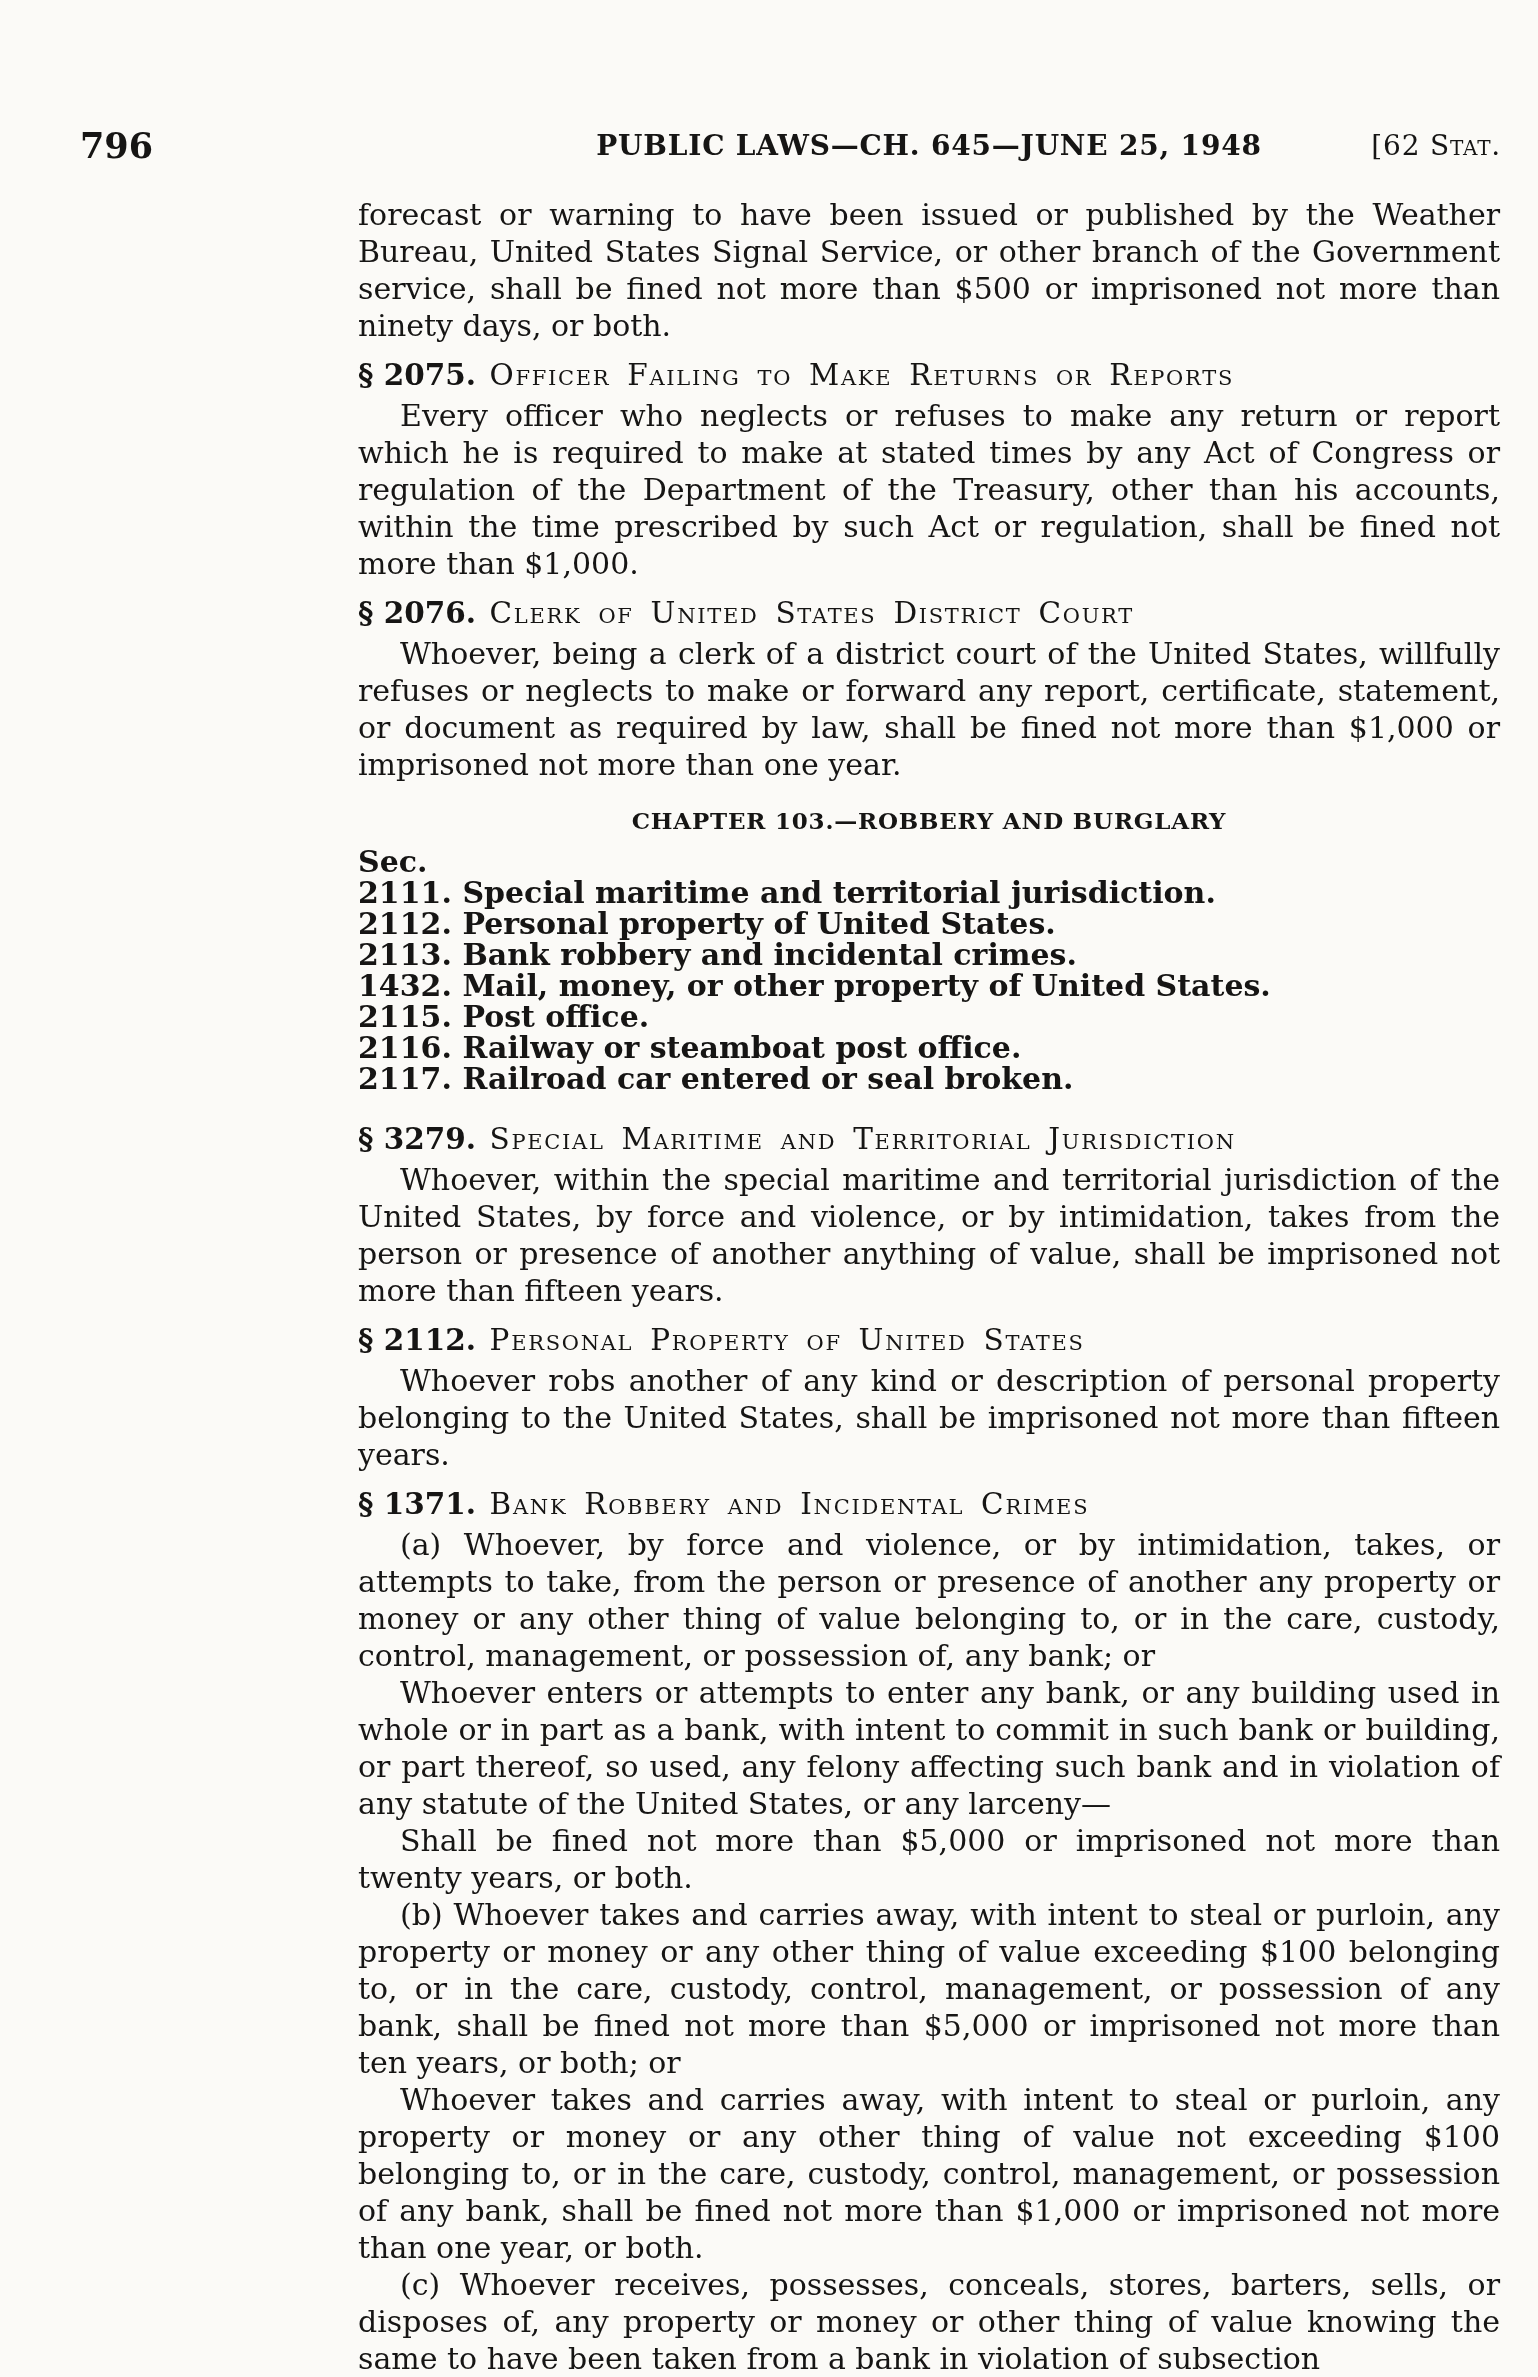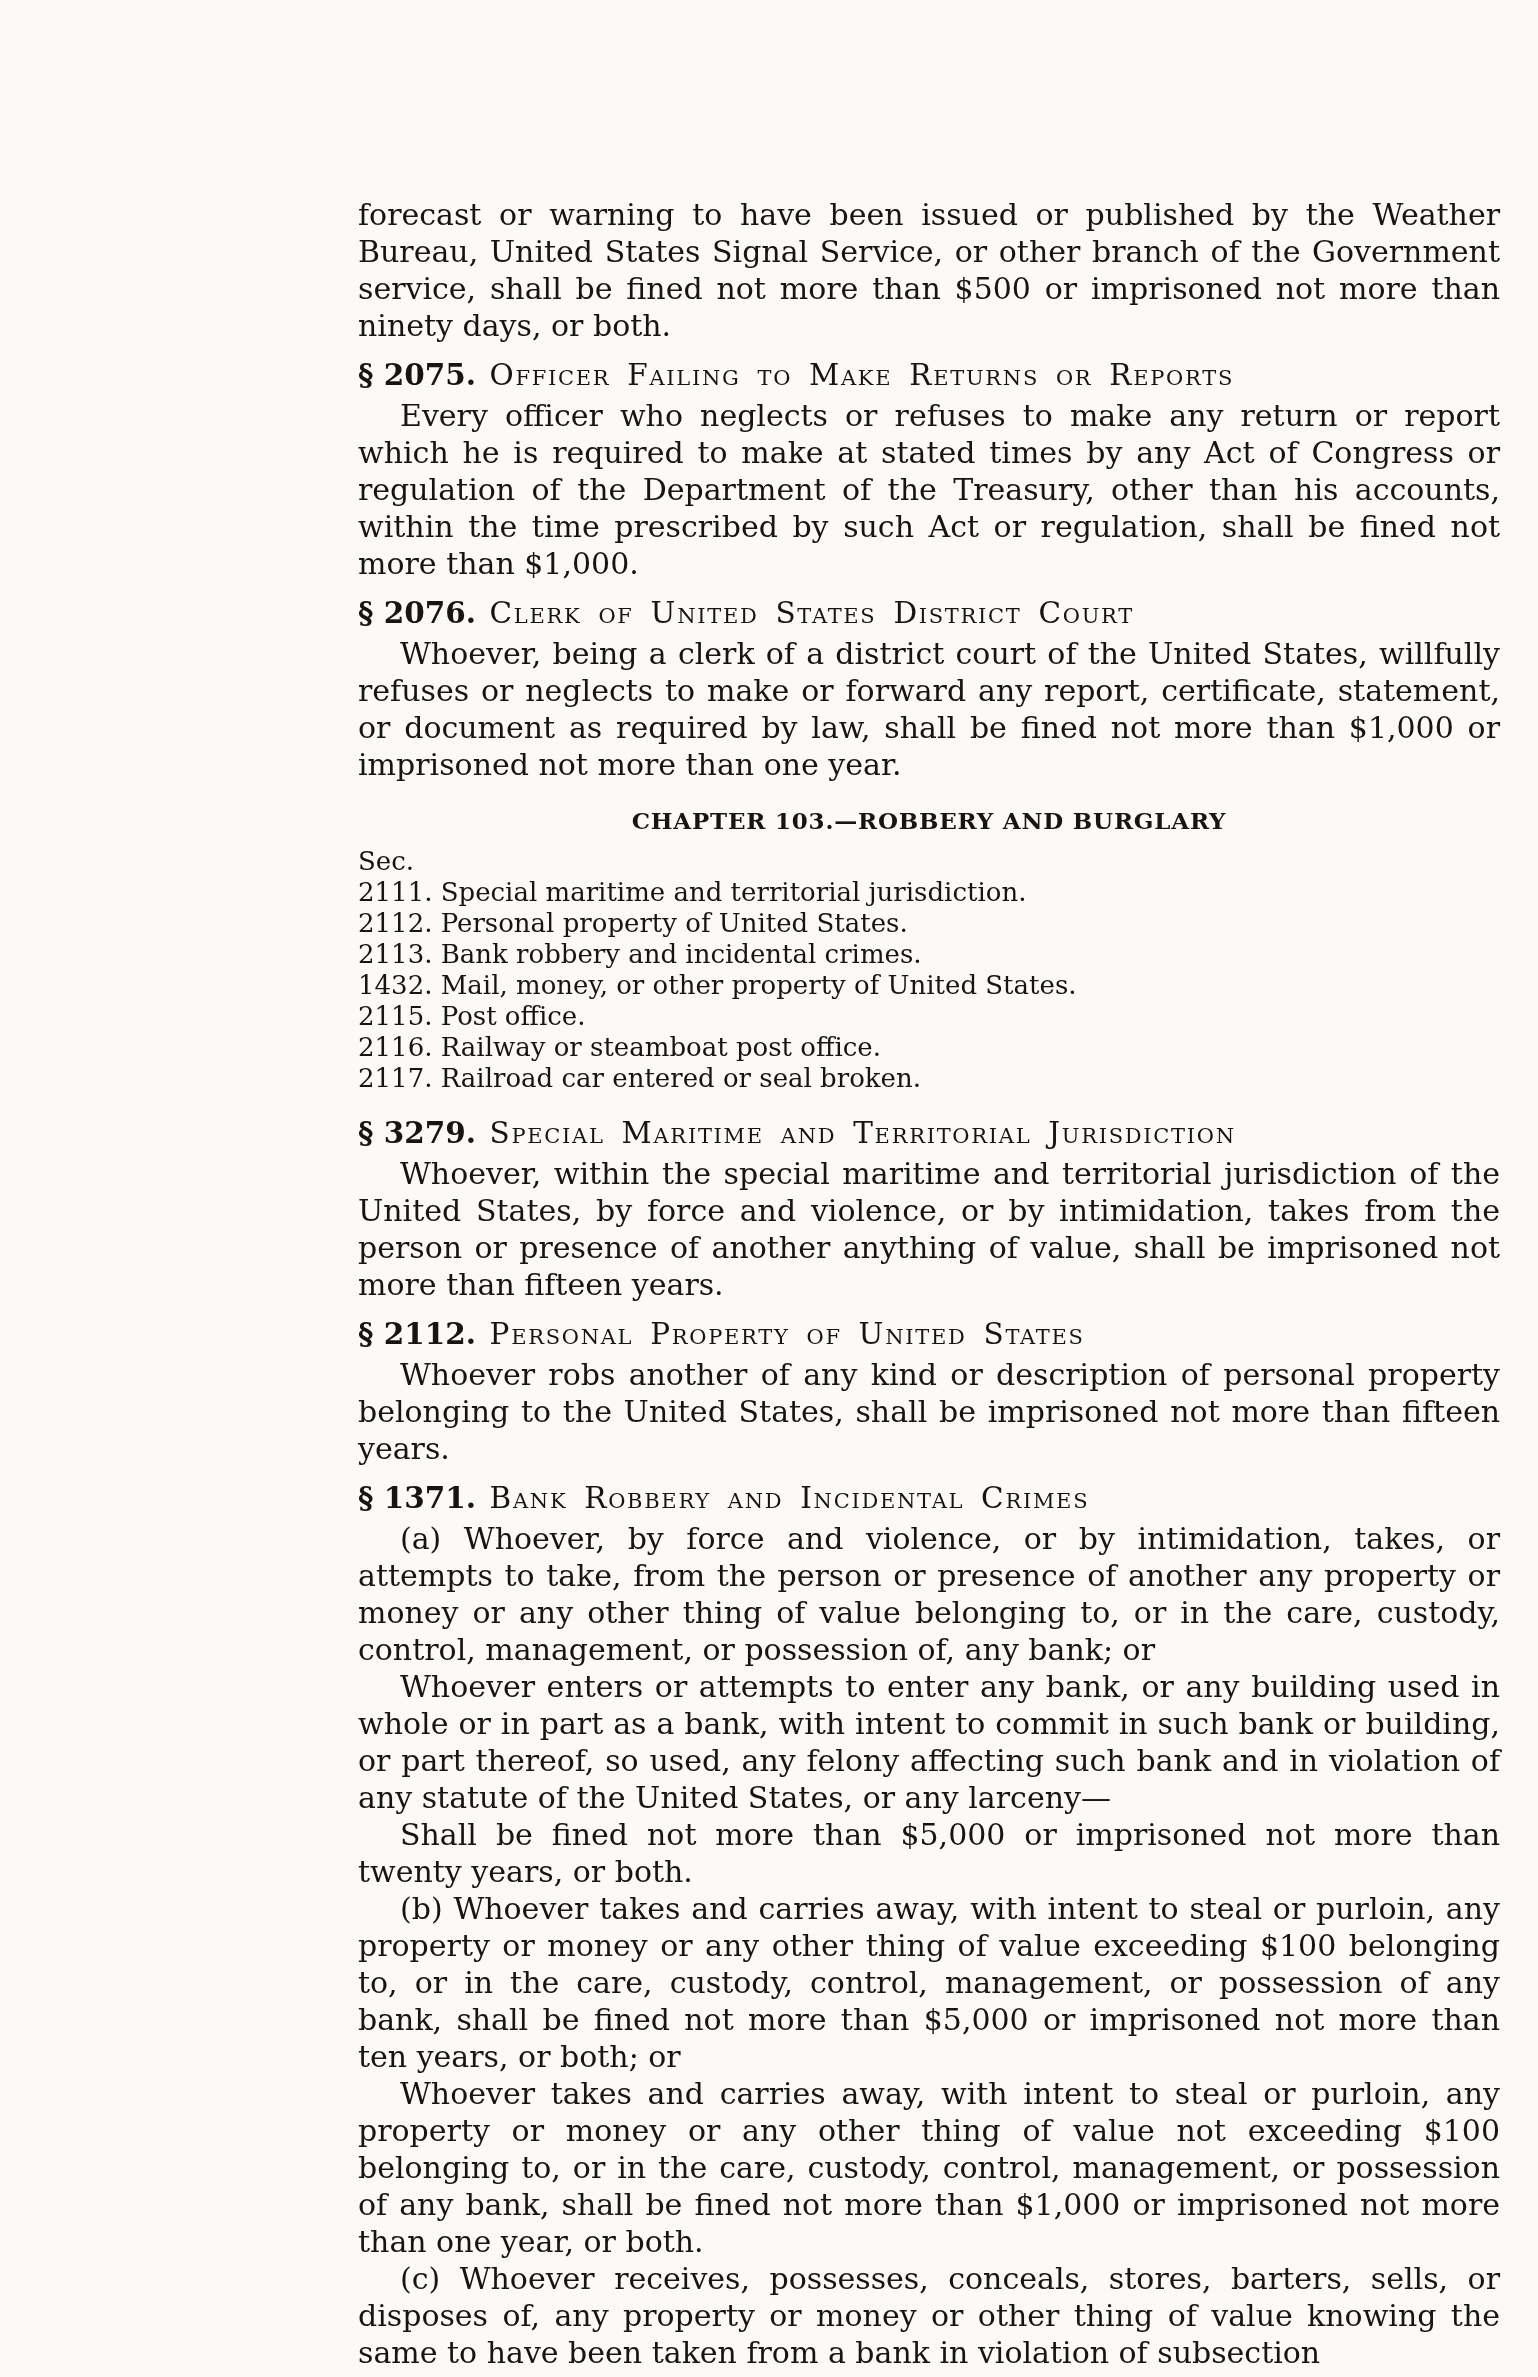--- a/index.html
+++ b/index.html
@@ -83,35 +83,40 @@
     word-spacing: 5.9px;
   }
   .chapter-heading {
     text-align: center;
     font-size: 23px;
     font-weight: bold;
     letter-spacing: 0.8px;
     margin: 18.5px 0 6.7px 0;
   }
   .toc {
-    font-size: 26px;
+    font-size: 30px;
     line-height: 31px;
-    font-weight: normal;
+    font-weight: bold;
     text-align: left;
-    margin: 0 0 20px 0;
+    margin: 0 0 26px 0;
   }
   .toc-label, .toc-entry {
     margin: 0;
   }
 </style>
 </head>
 <body>
 
 <div class="page">
 
+  <header class="page-header">
+    <span class="page-number">796</span>
+    <span class="running-title">PUBLIC LAWS—CH. 645—JUNE 25, 1948</span>
+    <span class="stat-citation">[62 Stat.</span>
+  </header>
 
   <main class="body-column">
 
     <p class="para no-indent">forecast or warning to have been issued or published by the Weather Bureau, United States Signal Service, or other branch of the Government service, shall be fined not more than $500 or imprisoned not more than ninety days, or both.</p>
 
     <h3 class="catchline"><span class="sec-num">§ 2075.</span><span class="sec-title">Officer Failing to Make Returns or Reports</span></h3>
     <p class="para">Every officer who neglects or refuses to make any return or report which he is required to make at stated times by any Act of Congress or regulation of the Department of the Treasury, other than his accounts, within the time prescribed by such Act or regulation, shall be fined not more than $1,000.</p>
 
     <h3 class="catchline"><span class="sec-num">§ 2076.</span><span class="sec-title">Clerk of United States District Court</span></h3>
     <p class="para">Whoever, being a clerk of a district court of the United States, willfully refuses or neglects to make or forward any report, certificate, statement, or document as required by law, shall be fined not more than $1,000 or imprisoned not more than one year.</p>

